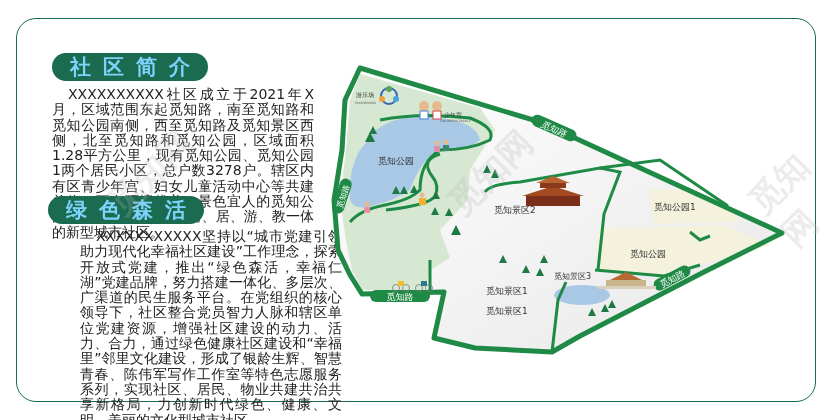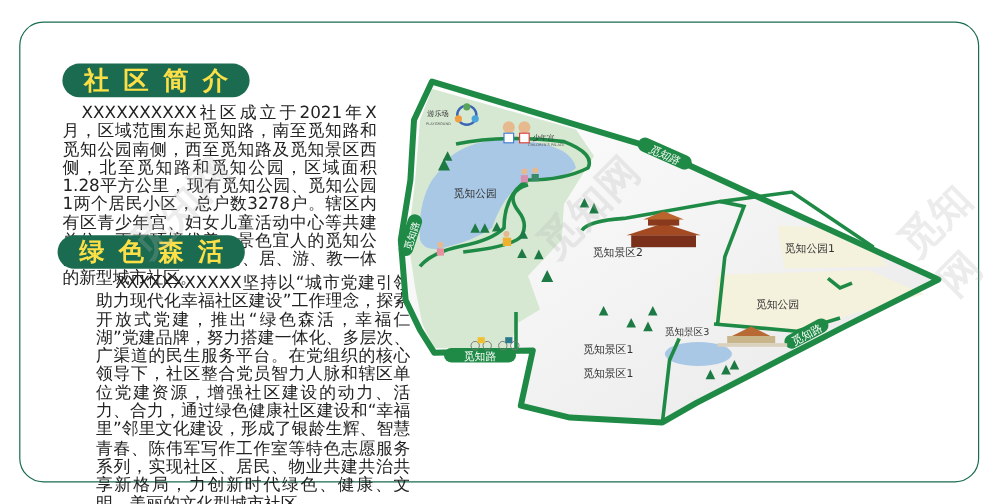--- a/index.html
+++ b/index.html
@@ -1,18 +1,18 @@
 <!DOCTYPE html>
 <html><head>
 <meta charset="utf-8">
 <style>
   html,body{margin:0;padding:0;background:#ffffff;}
   body{width:840px;height:420px;position:relative;overflow:hidden;font-family:"DejaVu Sans","Liberation Sans",sans-serif;}
   .frame{position:absolute;left:16px;top:18px;width:800px;height:384px;border:1.5px solid #1a6b4f;border-radius:20px;box-sizing:border-box;}
-  .pill{position:absolute;height:28px;background:#1a6b4f;border-radius:14px;color:#fde047;font-size:21px;font-weight:bold;letter-spacing:12px;display:flex;align-items:center;justify-content:center;padding-left:12px;box-sizing:border-box;}
+  .pill{position:absolute;height:28px;background:#1a6b4f;border-radius:14px;color:#7dd3fc;font-size:21px;font-weight:bold;letter-spacing:12px;display:flex;align-items:center;justify-content:center;padding-left:12px;box-sizing:border-box;}
   .pill1{left:52px;top:53px;width:156px;}
   .pill2{left:48px;top:196px;width:156px;}
   .para{position:absolute;left:52px;width:262px;font-size:14px;line-height:15.3px;color:#222;text-align:justify;}
   .para1{top:87px;}
   .para2{top:229px;margin-left:28px;}
   .para .indent{display:inline-block;width:16px;}
   .map{position:absolute;left:0;top:0;width:840px;height:420px;}
   .watermark{position:absolute;font-size:34px;color:rgba(180,180,180,0.25);font-weight:bold;transform:rotate(-45deg);pointer-events:none;}
 </style>
 </head>

